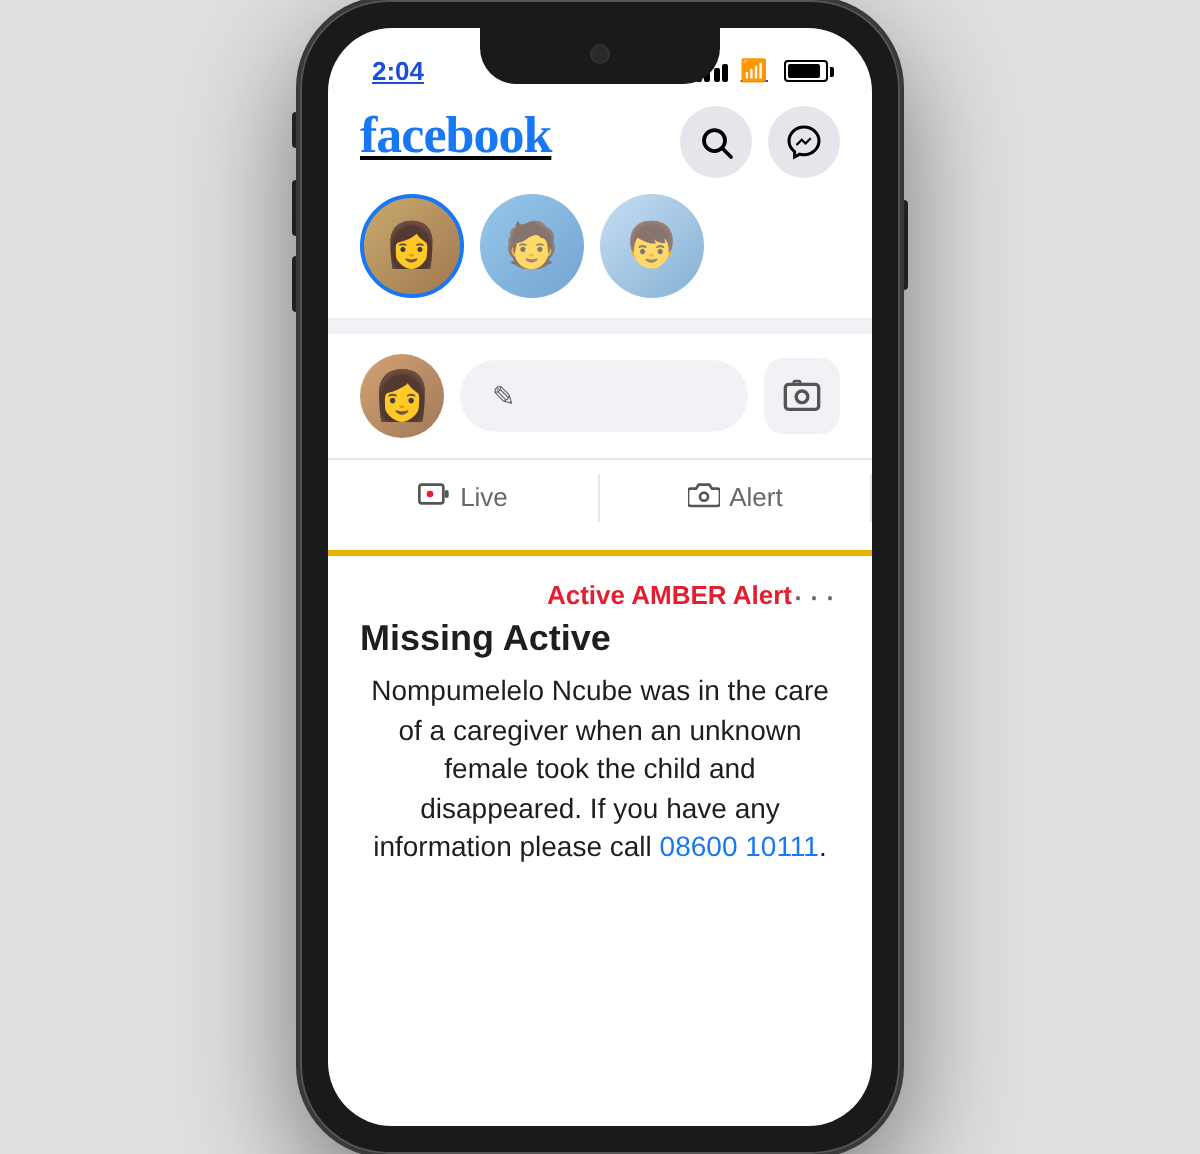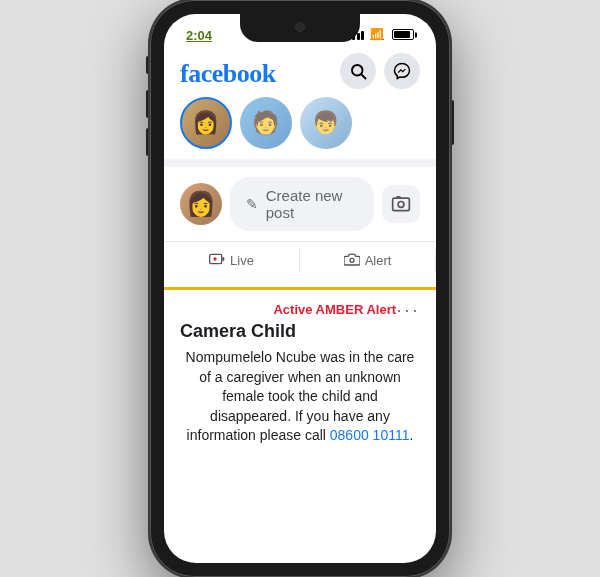--- a/index.html
+++ b/index.html
@@ -64,25 +64,25 @@
       height: 10px;
       background: #2a2a2a;
       border-radius: 50%;
       border: 1.5px solid #333;
     }
 
     
     .status-bar {
       display: flex;
       justify-content: space-between;
-      align-items: flex-start;
+      align-items: center;
       padding: 14px 22px 6px;
       font-size: 12px;
       font-weight: 600;
-      color: #4d7c0f;
+      color: #1d4ed8;
       text-decoration: underline;
     }
 
     .status-time { font-size: 13px; font-weight: 700; }
 
     .status-icons {
       display: flex;
       align-items: center;
       gap: 4px;
     }
@@ -127,23 +127,24 @@
       position: absolute;
       left: 1px; top: 1px; bottom: 1px;
       width: 80%;
       background: #000;
       border-radius: 1px;
     }
 
     
     .fb-header {
       display: flex;
-      align-items: flex-end;
+      align-items: flex-start;
       justify-content: space-between;
       padding: 4px 16px 8px;
+      text-decoration: underline;
     }
 
     .fb-logo {
       font-size: 26px;
       font-weight: 800;
       color: #1877F2;
       font-family: Georgia, serif;
       letter-spacing: -0.5px;
     }
 
@@ -406,21 +407,20 @@
     </div>
 
     <div class="divider"></div>
 
     <div class="post-composer">
       <div class="avatar-img">
         <span style="font-size:24px;">👩</span>
       </div>
       <button class="create-post-btn">
         <span class="create-post-icon">✎</span>
-        <span>Create new post</span>
       </button>
       <div class="photo-btn">
         <svg width="20" height="20" viewBox="0 0 24 24" fill="none" stroke="#555" stroke-width="2">
           <rect x="2" y="5" width="20" height="15" rx="2"></rect>
           <circle cx="12" cy="12.5" r="3.5"></circle>
           <path d="M7 5V4a1 1 0 011-1h2a1 1 0 011 1v1" stroke-width="1.5"></path>
         </svg>
       </div>
     </div>
 
@@ -446,20 +446,20 @@
         <span>Alert</span>
       </div>
       <div class="action-divider"></div>
     </div>
 
     <div class="amber-section">
       <div style="display:flex;justify-content:flex-end;align-items:flex-start;">
         <span class="amber-label">Active AMBER Alert</span>
         <span class="amber-dots">···</span>
       </div>
-      <div class="amber-title">Camera Child</div>
+      <div class="amber-title">Missing Active</div>
       <div class="amber-body">
         <span>Nompumelelo Ncube was in the care of a caregiver when an unknown female took the child and disappeared. If you have any information please call </span><span class="amber-link">08600 10111</span><span>.</span>
       </div>
     </div>
 
   </div>
 </div>
 
 </body></html>

